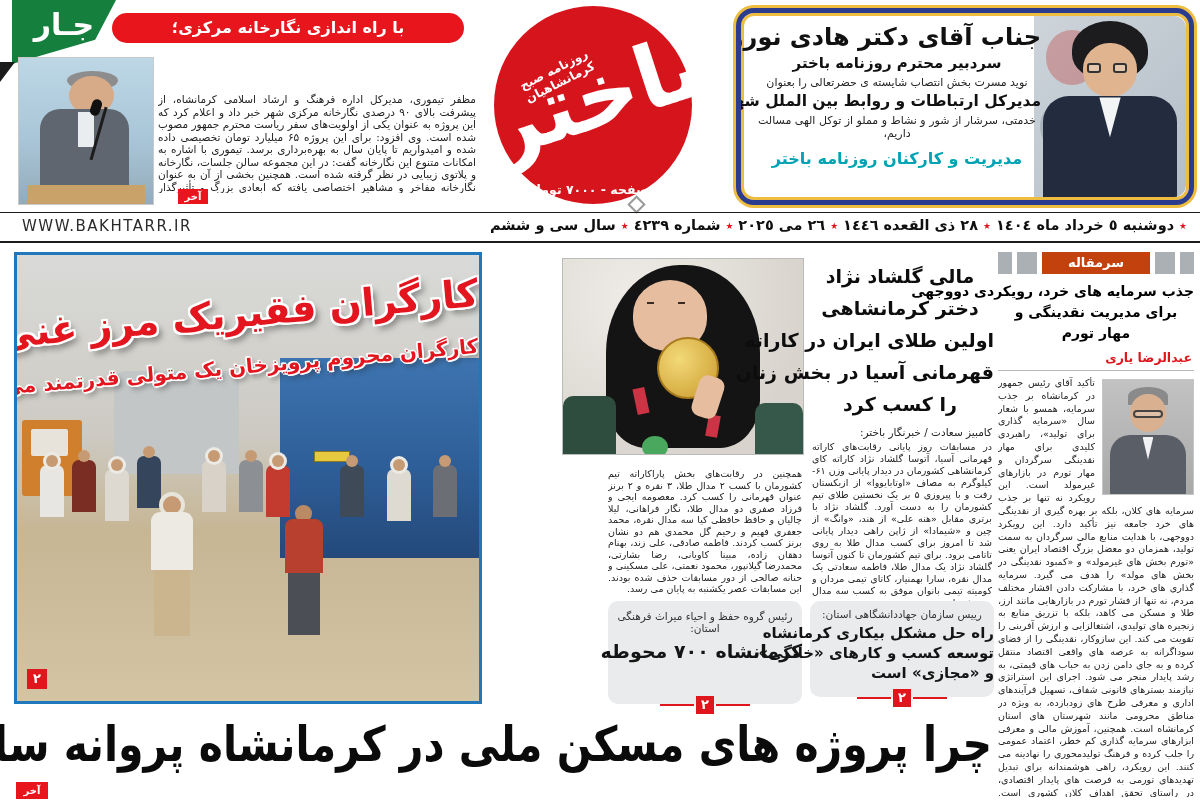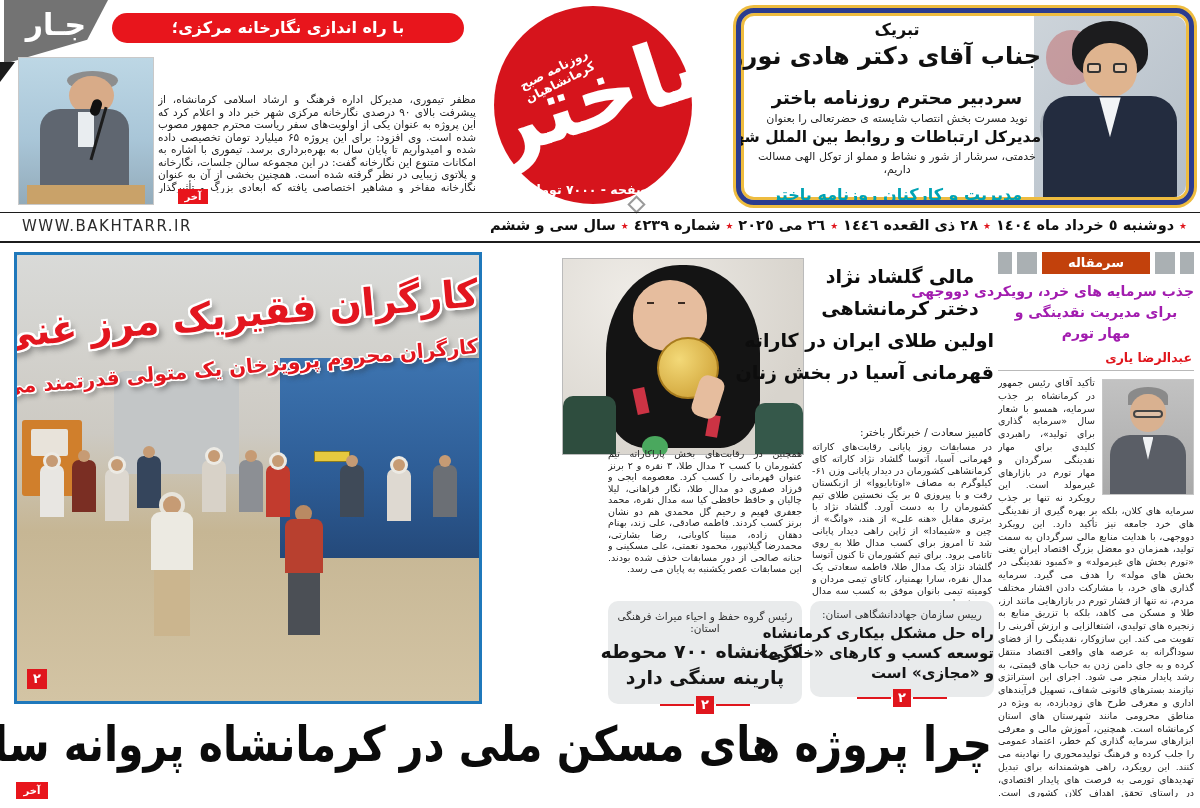--- a/index.html
+++ b/index.html
@@ -6,21 +6,21 @@
   *{box-sizing:border-box;}
   .canvas{position:relative;width:1200px;height:808px;background:#fff;overflow:hidden;
           font-family:"DejaVu Sans",sans-serif;}
   .abs{position:absolute;}
   .rtl{direction:rtl;unicode-bidi:embed;}
   .center{text-align:center;}
   .just{text-align:justify;text-justify:inter-word;}
   .nowrap{white-space:nowrap;}
 
   
-  .ribbon{left:4px;top:0;width:104px;height:64px;background:#737373;
+  .ribbon{left:12px;top:0;width:104px;height:64px;background:#15803d;
           clip-path:polygon(0 0,100% 0,80% 62%,0 100%);color:#fff;font-weight:bold;
           font-size:30px;text-align:center;line-height:50px;}
   .ribbon-wedge{left:0;top:62px;width:0;height:0;border-left:15px solid #1b1b1b;border-bottom:20px solid transparent;}
 
   
   .kicker-banner{left:112px;top:13px;width:352px;height:30px;background:#e8151c;border-radius:16px;
                  color:#fff;font-weight:bold;font-size:16px;line-height:30px;}
   .gal-title{left:150px;top:46px;width:330px;font-size:23px;font-weight:bold;line-height:22px;color:#111;}
   .gal-title div{margin-bottom:0;}
   .gal-body{left:158px;top:93px;width:318px;height:100px;font-size:10.5px;line-height:12.5px;color:#222;overflow:hidden;}
@@ -47,21 +47,21 @@
             transform:rotate(-27deg);text-align:center;line-height:14px;}
   .logo-edition{left:0;bottom:7px;width:100%;color:#fff;font-size:12.5px;font-weight:bold;}
   .diamond{left:630px;top:198px;width:13px;height:13px;background:#fff;border:2px solid #9a9a9a;transform:rotate(45deg);}
 
   
   .congrats{left:736px;top:8px;width:458px;height:197px;background:#fff;border:5px solid #2b3c8f;
             border-radius:18px;box-shadow:0 0 0 3px #eebc3f, inset 0 0 0 3px #eebc3f;overflow:hidden;}
   .cg-text{left:12px;top:7px;width:288px;color:#111;}
   .cg-title{font-size:16px;font-weight:bold;}
   .cg-name{font-size:24px;font-weight:bold;margin-top:3px;}
-  .cg-role{font-size:18px;font-weight:bold;margin-top:17px;}
+  .cg-role{font-size:15px;font-weight:bold;margin-top:3px;}
   .cg-small{font-size:11px;margin-top:4px;color:#222;}
   .cg-pos{font-size:15.5px;font-weight:bold;margin-top:3px;}
   .cg-sign{font-size:16px;font-weight:bold;margin-top:9px;color:#00a3b4;}
   .cg-photo{right:3px;top:3px;width:152px;height:181px;border-radius:0 12px 12px 0;
             background:linear-gradient(135deg,#cdd4da,#b4bec8);}
   .cg-blob1{left:8%;top:8%;width:34%;height:30%;background:#c05a5a;opacity:.45;border-radius:50%;}
   .cg-blob2{left:4%;top:48%;width:26%;height:26%;background:#9aa4ae;opacity:.6;border-radius:50%;}
   .cg-hair{left:25%;top:3%;width:50%;height:32%;background:#1c1c1e;border-radius:50% 50% 42% 42%;}
   .cg-face{left:32%;top:15%;width:36%;height:30%;background:#dfb48f;border-radius:48%;}
   .cg-glassL{left:35%;top:26%;width:14px;height:10px;border:2px solid #333;border-radius:3px;background:rgba(255,255,255,.25);}
@@ -113,41 +113,41 @@
             background:radial-gradient(circle at 35% 35%,#f3d978,#c9992c);}
   .ka-hand{left:55%;top:60%;width:26px;height:42px;background:#e6bd9e;border-radius:9px;transform:rotate(18deg);}
   .ka-strap1{left:30%;top:66%;width:12px;height:26px;background:#cc3344;transform:rotate(-12deg);}
   .ka-strap2{left:60%;top:80%;width:12px;height:22px;background:#cc3344;transform:rotate(10deg);}
   .ka-slv1{left:0;bottom:0;width:22%;height:30%;background:#2e4d3e;border-radius:10px 10px 0 0;}
   .ka-slv2{right:0;bottom:0;width:20%;height:26%;background:#35584a;border-radius:10px 10px 0 0;}
   .ka-mic{left:33%;bottom:-4px;width:26px;height:22px;border-radius:50%;background:#4aa85e;}
   .ka-title{left:806px;top:260px;width:188px;font-size:19px;font-weight:bold;line-height:32px;color:#0d0d0d;}
   .ka-byline{left:812px;top:426px;width:180px;font-size:10.5px;color:#222;}
   .ka-colR{left:812px;top:441px;width:180px;height:160px;font-size:9.5px;line-height:12px;color:#222;overflow:hidden;}
-  .ka-colL{left:608px;top:448px;width:194px;height:138px;font-size:9.5px;line-height:11.5px;color:#222;overflow:hidden;}
+  .ka-colL{left:608px;top:468px;width:194px;height:138px;font-size:9.5px;line-height:11.5px;color:#222;overflow:hidden;}
 
   
   .teaser{background:#e9ebec;border-radius:10px;color:#151515;}
   .t1{left:608px;top:601px;width:194px;height:103px;}
   .t2{left:810px;top:601px;width:184px;height:96px;}
   .t-kick{font-size:10.5px;margin-top:9px;color:#333;}
   .t1 .t-title{font-size:19px;font-weight:bold;line-height:30px;margin-top:2px;}
   .t2 .t-kick{margin-top:7px;}
   .t2 .t-title{font-size:15px;font-weight:bold;line-height:23px;margin-top:2px;text-align:right;}
   .t-badge-wrap{position:absolute;left:0;bottom:-10px;width:100%;display:flex;align-items:center;justify-content:center;}
   .t-line{width:34px;height:2px;background:#e0161d;}
   .t-pg{width:18px;height:18px;line-height:18px;margin:0 2px;}
 
   
   .edi{left:998px;top:252px;width:196px;height:550px;}
   .edi-head{display:flex;align-items:stretch;height:22px;gap:5px;}
   .edi-sq{width:14px;background:#aab0b3;}
   .edi-bar{width:20px;background:#aab0b3;}
   .edi-tag{flex:1;background:#c2410c;color:#fff;font-size:13px;font-weight:bold;text-align:center;line-height:22px;}
-  .edi-title{font-size:14px;font-weight:bold;line-height:21px;margin-top:7px;color:#a21caf;}
+  .edi-title{font-size:14px;font-weight:bold;line-height:21px;margin-top:7px;color:#000000;}
   .edi-author{color:#e0161d;font-size:12.5px;font-weight:bold;text-align:right;padding:6px 2px 5px;border-bottom:1px solid #b9b9b9;margin-bottom:6px;}
   .edi-body{font-size:9.5px;line-height:12.8px;color:#222;height:420px;overflow:hidden;}
   .edi-photo{float:right;width:92px;height:116px;margin:2px 0 4px 7px;border:1px solid #c6c6c6;
              background:linear-gradient(180deg,#c2c2c2,#a9a9a9);position:relative;overflow:hidden;}
   .ed-hair{position:absolute;left:28%;top:6%;width:44%;height:16%;background:#8a8a8a;border-radius:50% 50% 0 0;}
   .ed-face{position:absolute;left:30%;top:12%;width:40%;height:34%;background:#d9b190;border-radius:48%;}
   .ed-glass{position:absolute;left:33%;top:26%;width:34%;height:8px;border:2px solid #444;border-radius:4px;background:rgba(255,255,255,.2);}
   .ed-suit{position:absolute;left:8%;top:48%;width:84%;height:54%;background:#5a5e66;border-radius:20px 20px 0 0;}
   .ed-shirt{position:absolute;left:44%;top:50%;width:12%;height:20%;background:#f0f2f4;clip-path:polygon(0 0,100% 0,50% 100%);}
 
@@ -193,21 +193,20 @@
       <div class="abs cg-blob1"></div>
       <div class="abs cg-blob2"></div>
       <div class="abs cg-hair"></div>
       <div class="abs cg-face"></div>
       <div class="abs cg-glassL"></div>
       <div class="abs cg-glassR"></div>
       <div class="abs cg-suit"></div>
       <div class="abs cg-shirt"></div>
     </div>
     <div class="abs cg-text center rtl">
-      <div class="cg-title">تبریک</div>
       <div class="cg-name nowrap">جناب آقای دکتر هادی نوروزی</div>
       <div class="cg-role">سردبیر محترم روزنامه باختر</div>
       <div class="cg-small">نوید مسرت بخش انتصاب شایسته ی حضرتعالی را بعنوان</div>
       <div class="cg-pos nowrap">مدیرکل ارتباطات و روابط بین الملل شهرداری کرمانشاه</div>
       <div class="cg-small">خدمتی، سرشار از شور و نشاط و مملو از توکل الهی مسالت داریم،</div>
       <div class="cg-sign">مدیریت و کارکنان روزنامه باختر</div>
     </div>
   </div>
 
   <div class="abs rule1"></div>
@@ -279,29 +278,29 @@
     <div class="abs ka-slv2"></div>
     <div class="abs ka-medal"></div>
     <div class="abs ka-hand"></div>
     <div class="abs ka-mic"></div>
   </div>
   <div class="abs ka-title center rtl">
     <div class="nowrap">مالی گلشاد نژاد</div>
     <div class="nowrap">دختر کرمانشاهی</div>
     <div class="nowrap">اولین طلای ایران در کاراته</div>
     <div class="nowrap">قهرمانی آسیا در بخش زنان</div>
+    <div class="nowrap">را کسب کرد</div>
   </div>
   <div class="abs ka-byline rtl">کامبیز سعادت / خبرنگار باختر:</div>
   <div class="abs ka-colR just rtl">در مسابقات روز پایانی رقابت‌های کاراته قهرمانی آسیا، آتوسا گلشاد نژاد کاراته کای کرمانشاهی کشورمان در دیدار پایانی وزن ۶۱- کیلوگرم به مصاف «اوتابایووا» از ازبکستان رفت و با پیروزی ۵ بر یک نخستین طلای تیم کشورمان را به دست آورد. گلشاد نژاد با برتری مقابل «هنه علی» از هند، «وانگ» از چین و «شیمادا» از ژاپن راهی دیدار پایانی شد تا امروز برای کسب مدال طلا به روی تاتامی برود. برای تیم کشورمان تا کنون آتوسا گلشاد نژاد یک مدال طلا، فاطمه سعادتی یک مدال نقره، سارا بهمنیار، کاتای تیمی مردان و کومیته تیمی بانوان موفق به کسب سه مدال برنز شده‌اند.</div>
   <div class="abs ka-colL just rtl">همچنین در رقابت‌های بخش پاراکاراته تیم کشورمان با کسب ۲ مدال طلا، ۳ نقره و ۲ برنز عنوان قهرمانی را کسب کرد. معصومه ایجی و فرزاد صفری دو مدال طلا، نگار فراهانی، لیلا چالیان و حافظ حافظی کیا سه مدال نقره، محمد جعفری فهیم و رحیم گل محمدی هم دو نشان برنز کسب کردند. فاطمه صادقی، علی زند، بهنام دهقان زاده، مبینا کاویانی، رضا بشارتی، محمدرضا گیلانپور، محمود نعمتی، علی مسکینی و حنانه صالحی از دور مسابقات حذف شده بودند. این مسابقات عصر یکشنبه به پایان می رسد.</div>
 
   <div class="abs teaser t1 center rtl">
     <div class="t-kick">رئیس گروه حفظ و احیاء میراث فرهنگی استان:</div>
     <div class="t-title nowrap">کرمانشاه ۷۰۰ محوطه</div>
-    <div class="t-title nowrap" style="margin-top:-4px;">پارینه سنگی دارد</div>
     <div class="t-badge-wrap">
       <div class="t-line"></div>
       <div class="pg2 t-pg">۲</div>
       <div class="t-line"></div>
     </div>
   </div>
   <div class="abs teaser t2 center rtl">
     <div class="t-kick">رییس سازمان جهاددانشگاهی استان:</div>
     <div class="t-title nowrap">راه حل مشکل بیکاری کرمانشاه</div>
     <div class="t-title nowrap" style="margin-top:-3px;">توسعه کسب و کارهای «خانگی»</div>

